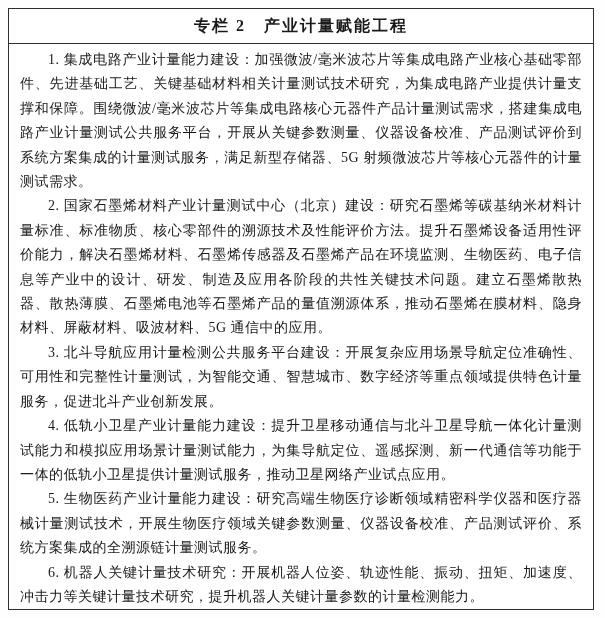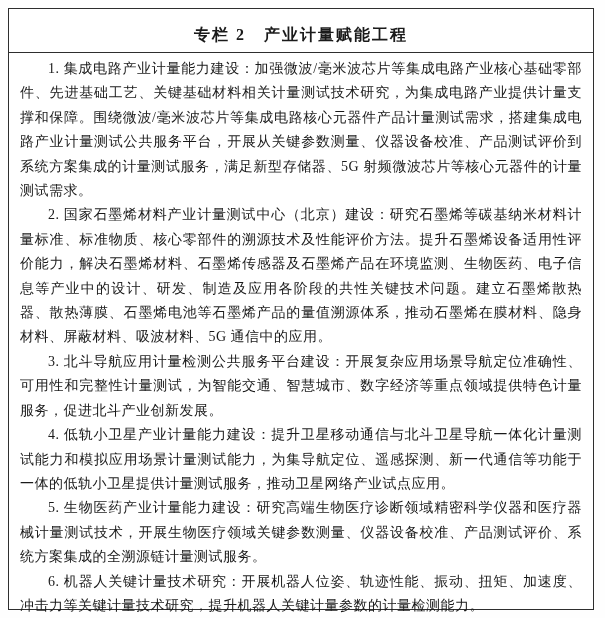--- a/index.html
+++ b/index.html
@@ -27,21 +27,20 @@
   }
   .panel-title {
     height: 35px;
     border-bottom: 1px solid #2e2e2e;
     display: flex;
     align-items: center;
     justify-content: center;
     font-weight: bold;
     font-size: 16px;
     letter-spacing: 2px;
-    margin-top: 9px;
   }
   .panel-body {
     padding: 4px 11px 0 11px;
     font-size: 14px;
     line-height: 24.4px;
     text-align: justify;
     text-justify: inter-character;
   }
   .panel-body p {
     margin: 0;

